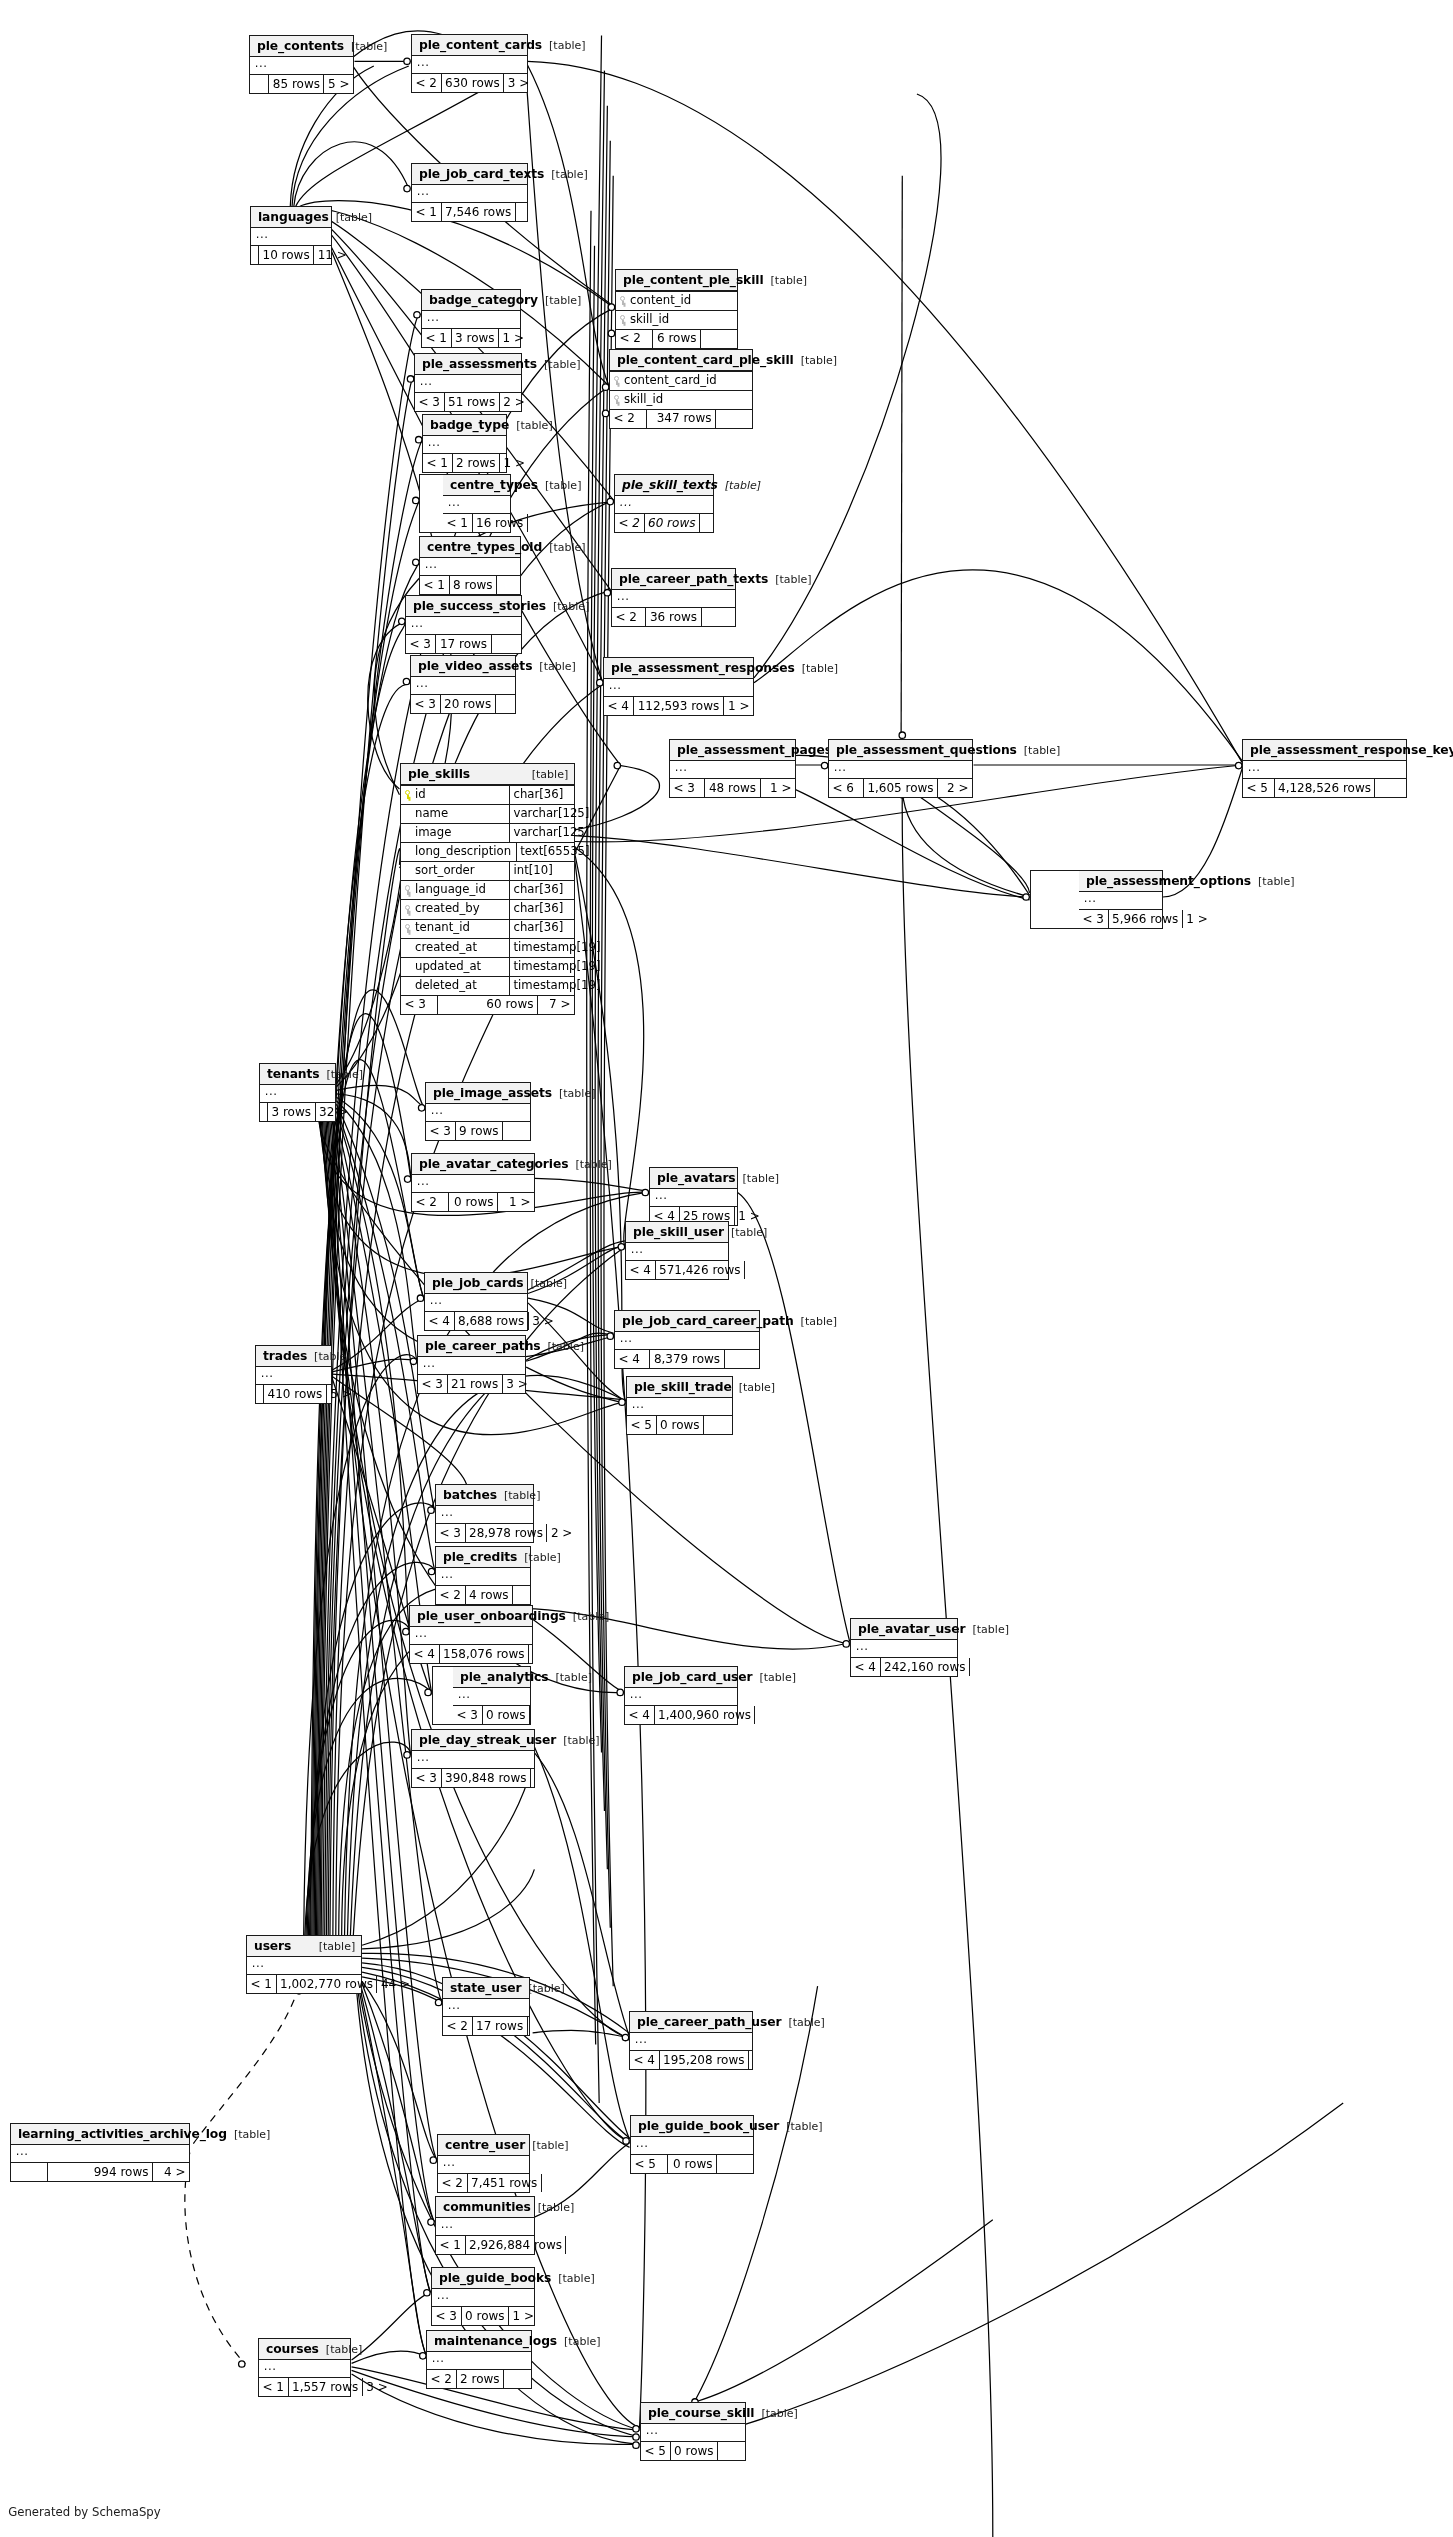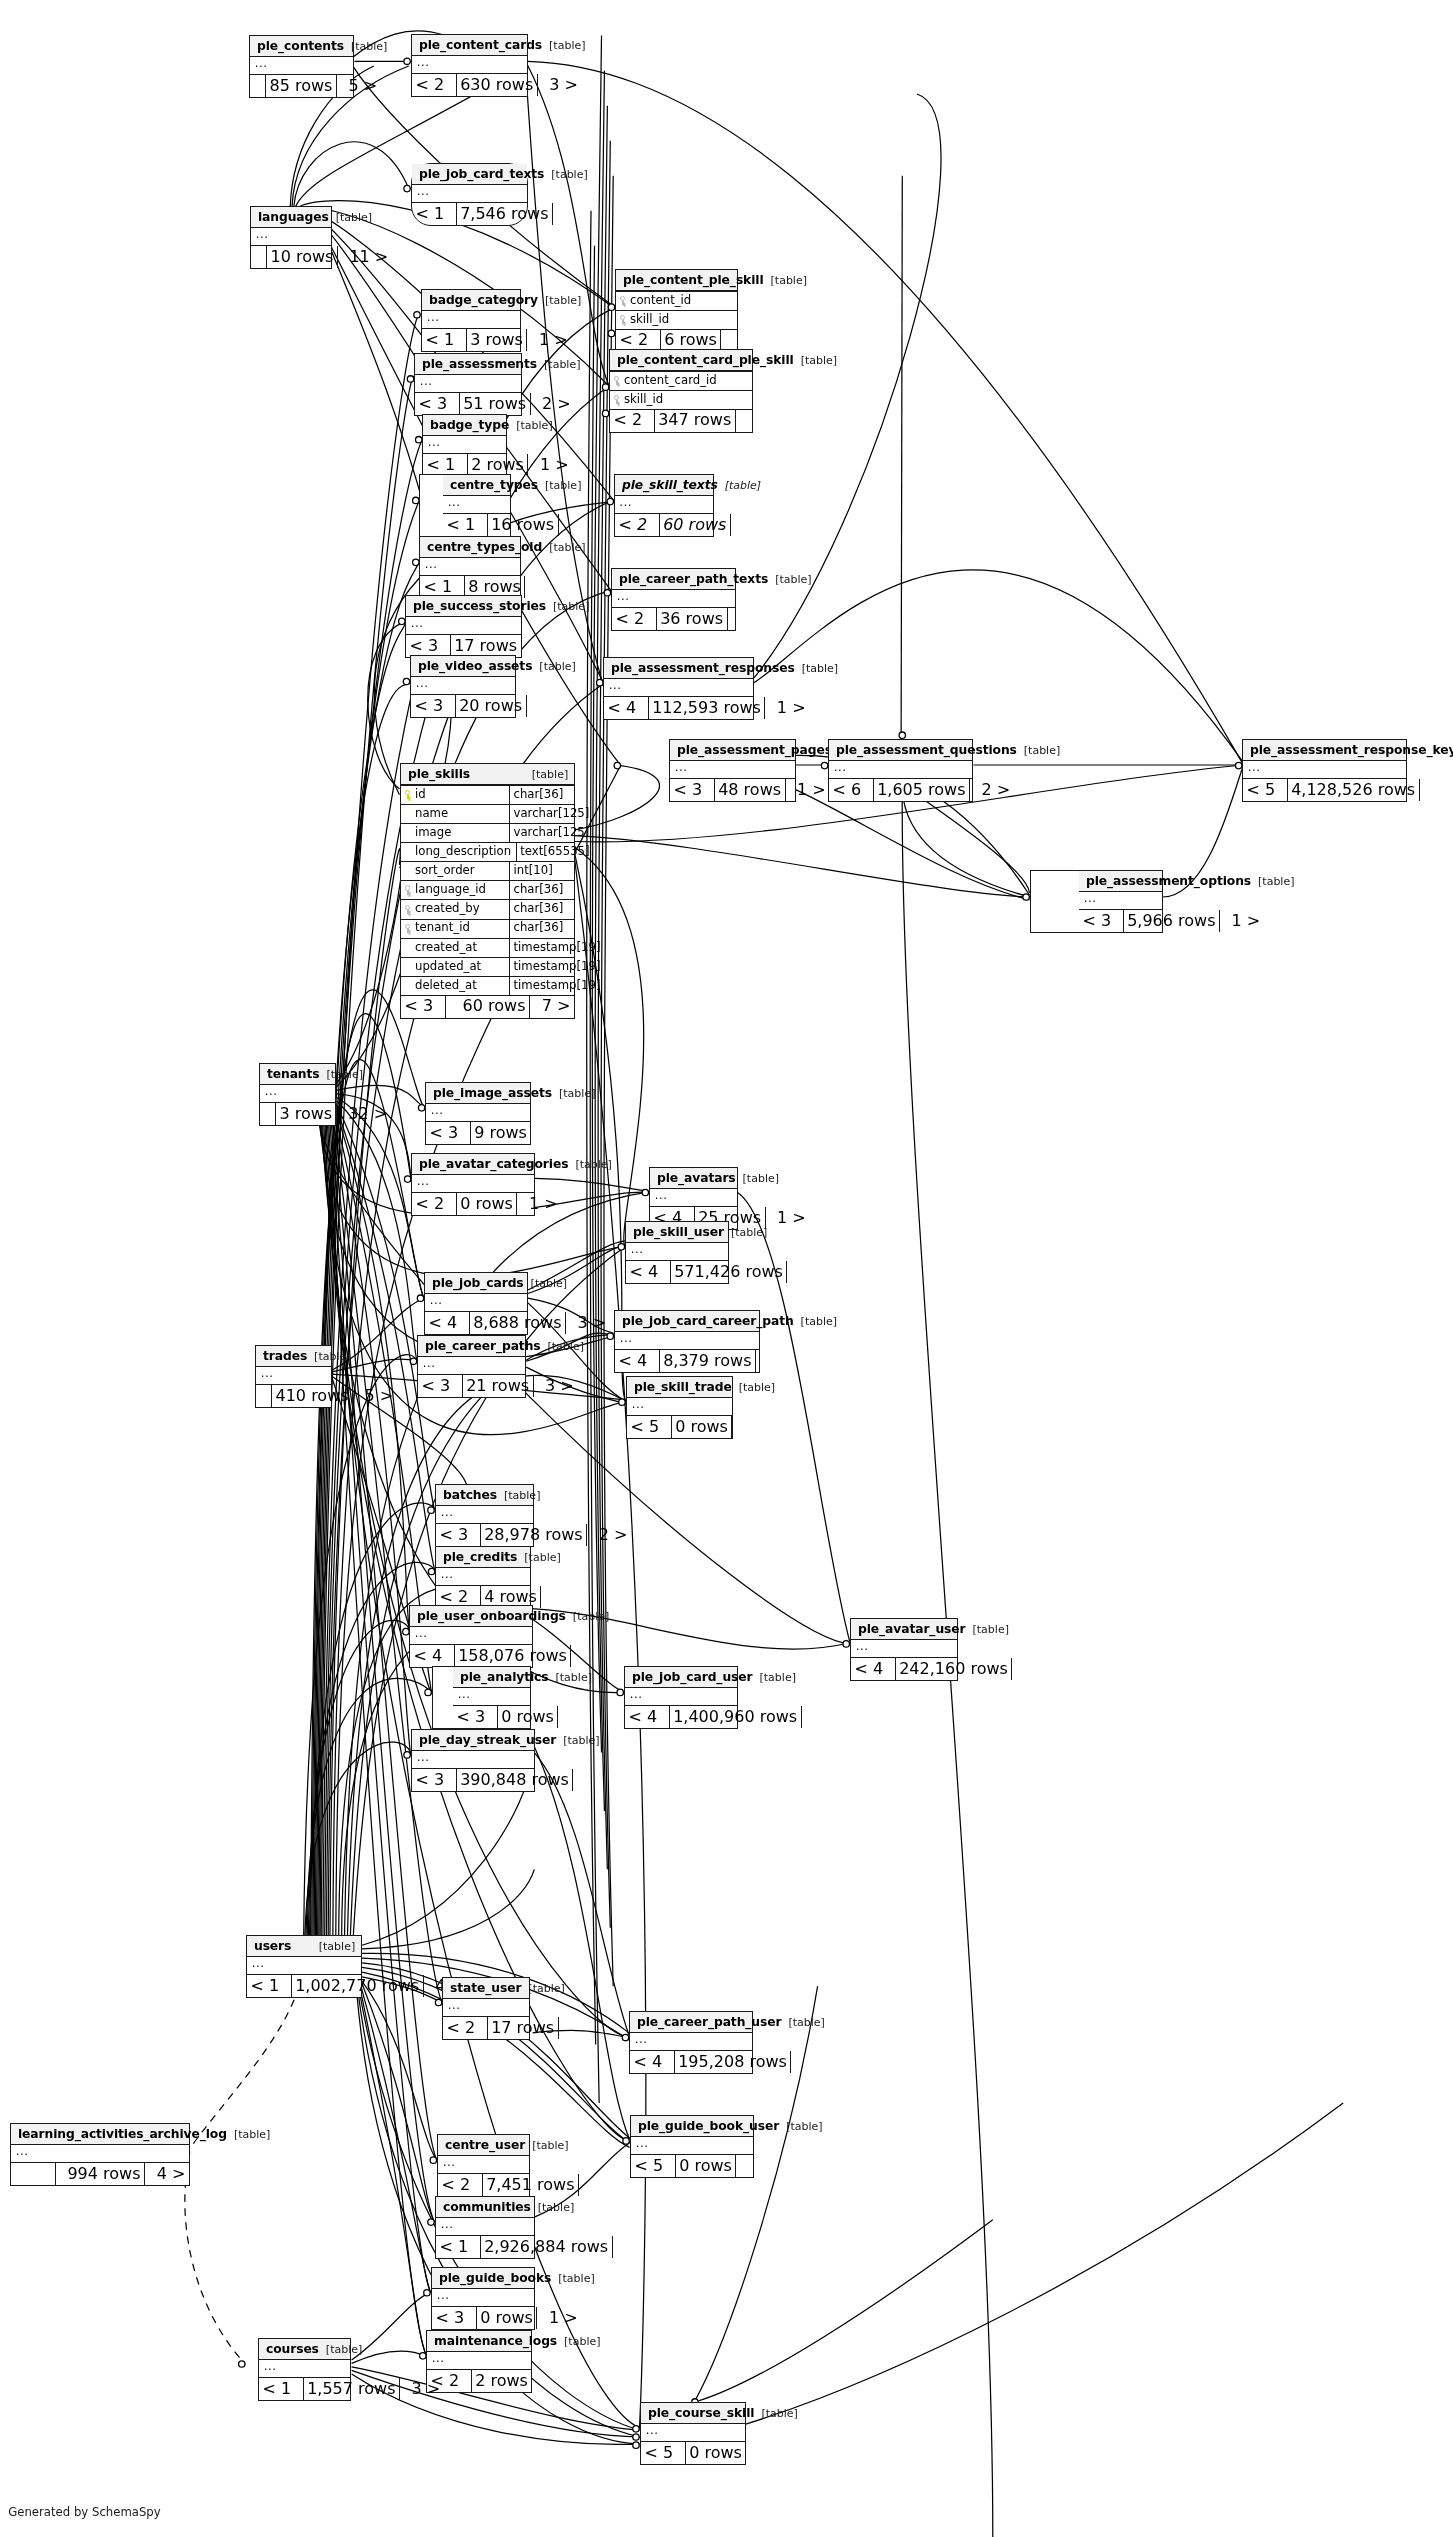--- a/index.html
+++ b/index.html
@@ -111,22 +111,21 @@
     left: 2.5px; top: 4.7px;
     width: 1.5px; height: 4.7px;
     background: currentColor;
     box-shadow: 1.5px 1.8px 0 0 currentColor;
   }
   .keyicon.pk { color: #d8d800; }
   .keyicon.fk { color: #b8b8b8; }
   .nfoot {
     display: flex;
     border-top: 1.2px solid #1a1a1a;
-    font-size: 16px;
-    gap: 8px;
+    font-size: 12px;
   }
   .fcell {
     padding: 2.3px 3.5px 3.5px 3.5px;
     white-space: nowrap;
     box-sizing: border-box;
   }
   .f-left { width: 36px; text-align: left; }
   .f-mid { flex: 1 1 auto; text-align: right;
            border-left: 0.9px solid #1a1a1a;
            border-right: 0.9px solid #1a1a1a; }
@@ -380,21 +379,21 @@
           <span class="nname">ple_content_cards</span>
           <span class="ntag">[table]</span>
         </div>
         <div class="ndots">...</div>
         <div class="nfoot">
           <div class="fcell f-left">&lt; 2</div>
           <div class="fcell f-mid">630 rows</div>
           <div class="fcell f-right">3 &gt;</div>
         </div>
       </div>
-      <div class="node" style="left: 411px; top: 163px; width: 117px; border-radius: 20px;">
+      <div class="node" style="left: 411px; top: 163px; width: 117px;">
         <div class="nhead">
           <span class="nname">ple_job_card_texts</span>
           <span class="ntag">[table]</span>
         </div>
         <div class="ndots">...</div>
         <div class="nfoot">
           <div class="fcell f-left">&lt; 1</div>
           <div class="fcell f-mid">7,546 rows</div>
           <div class="fcell f-right"></div>
         </div>

